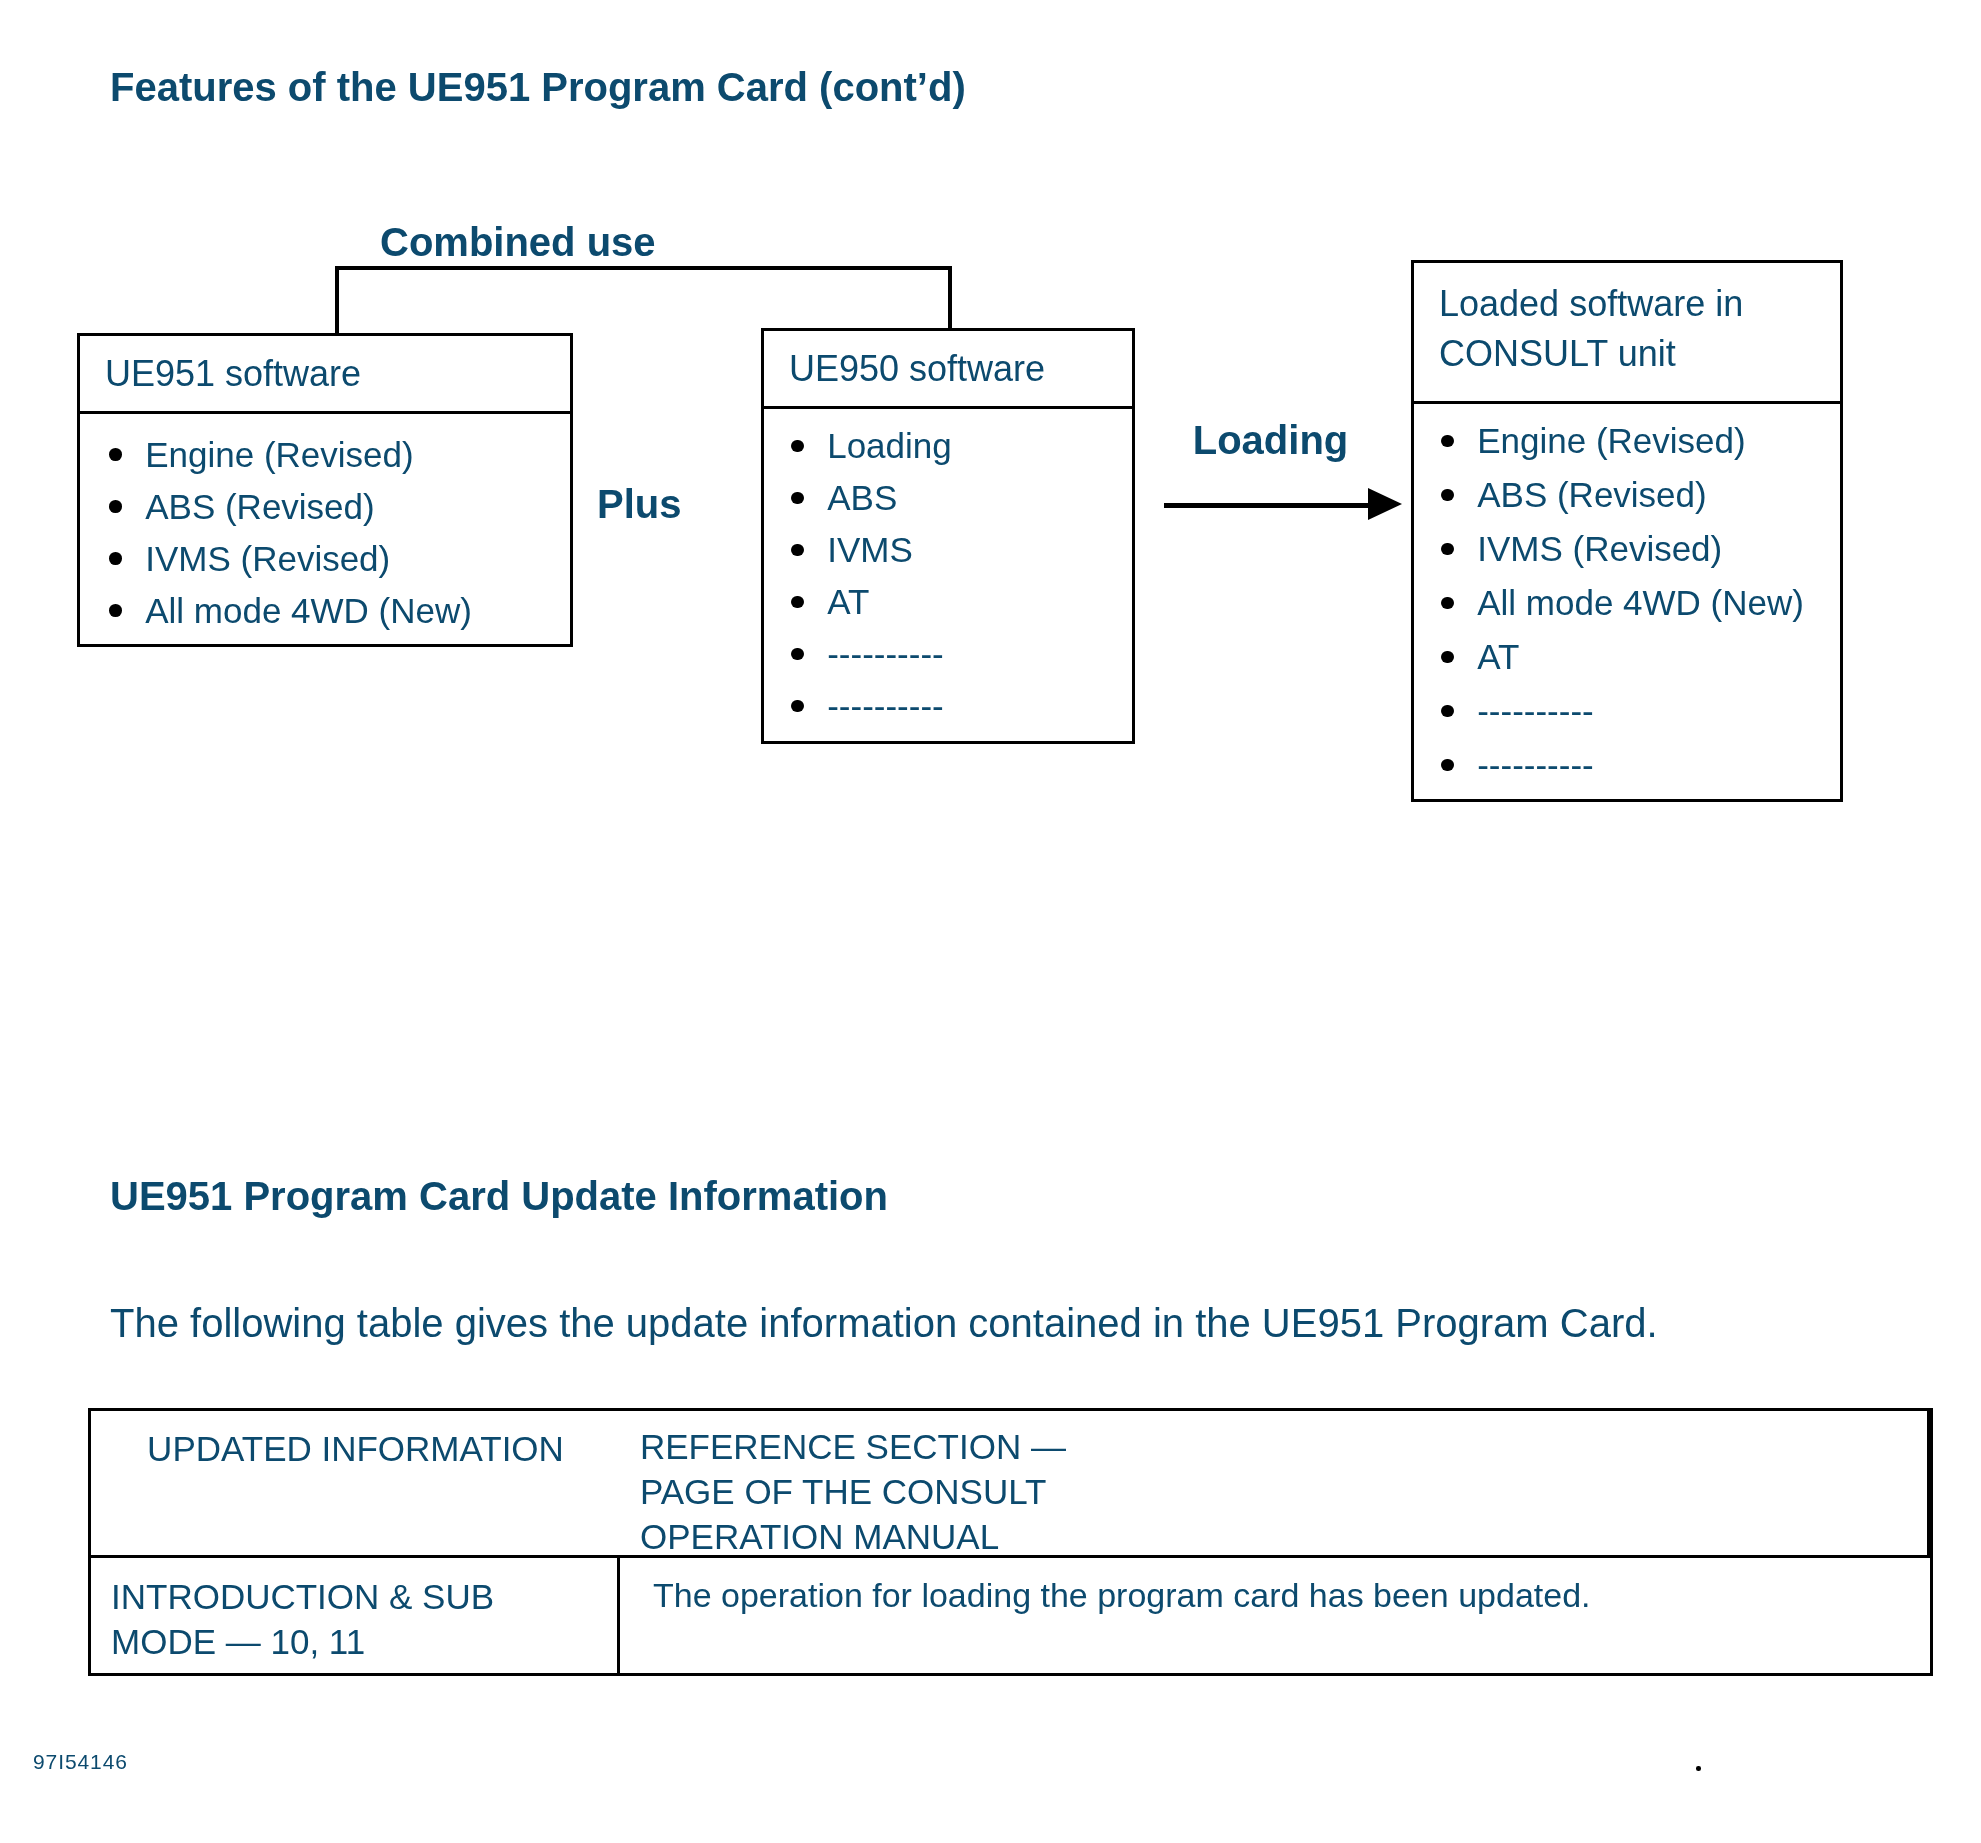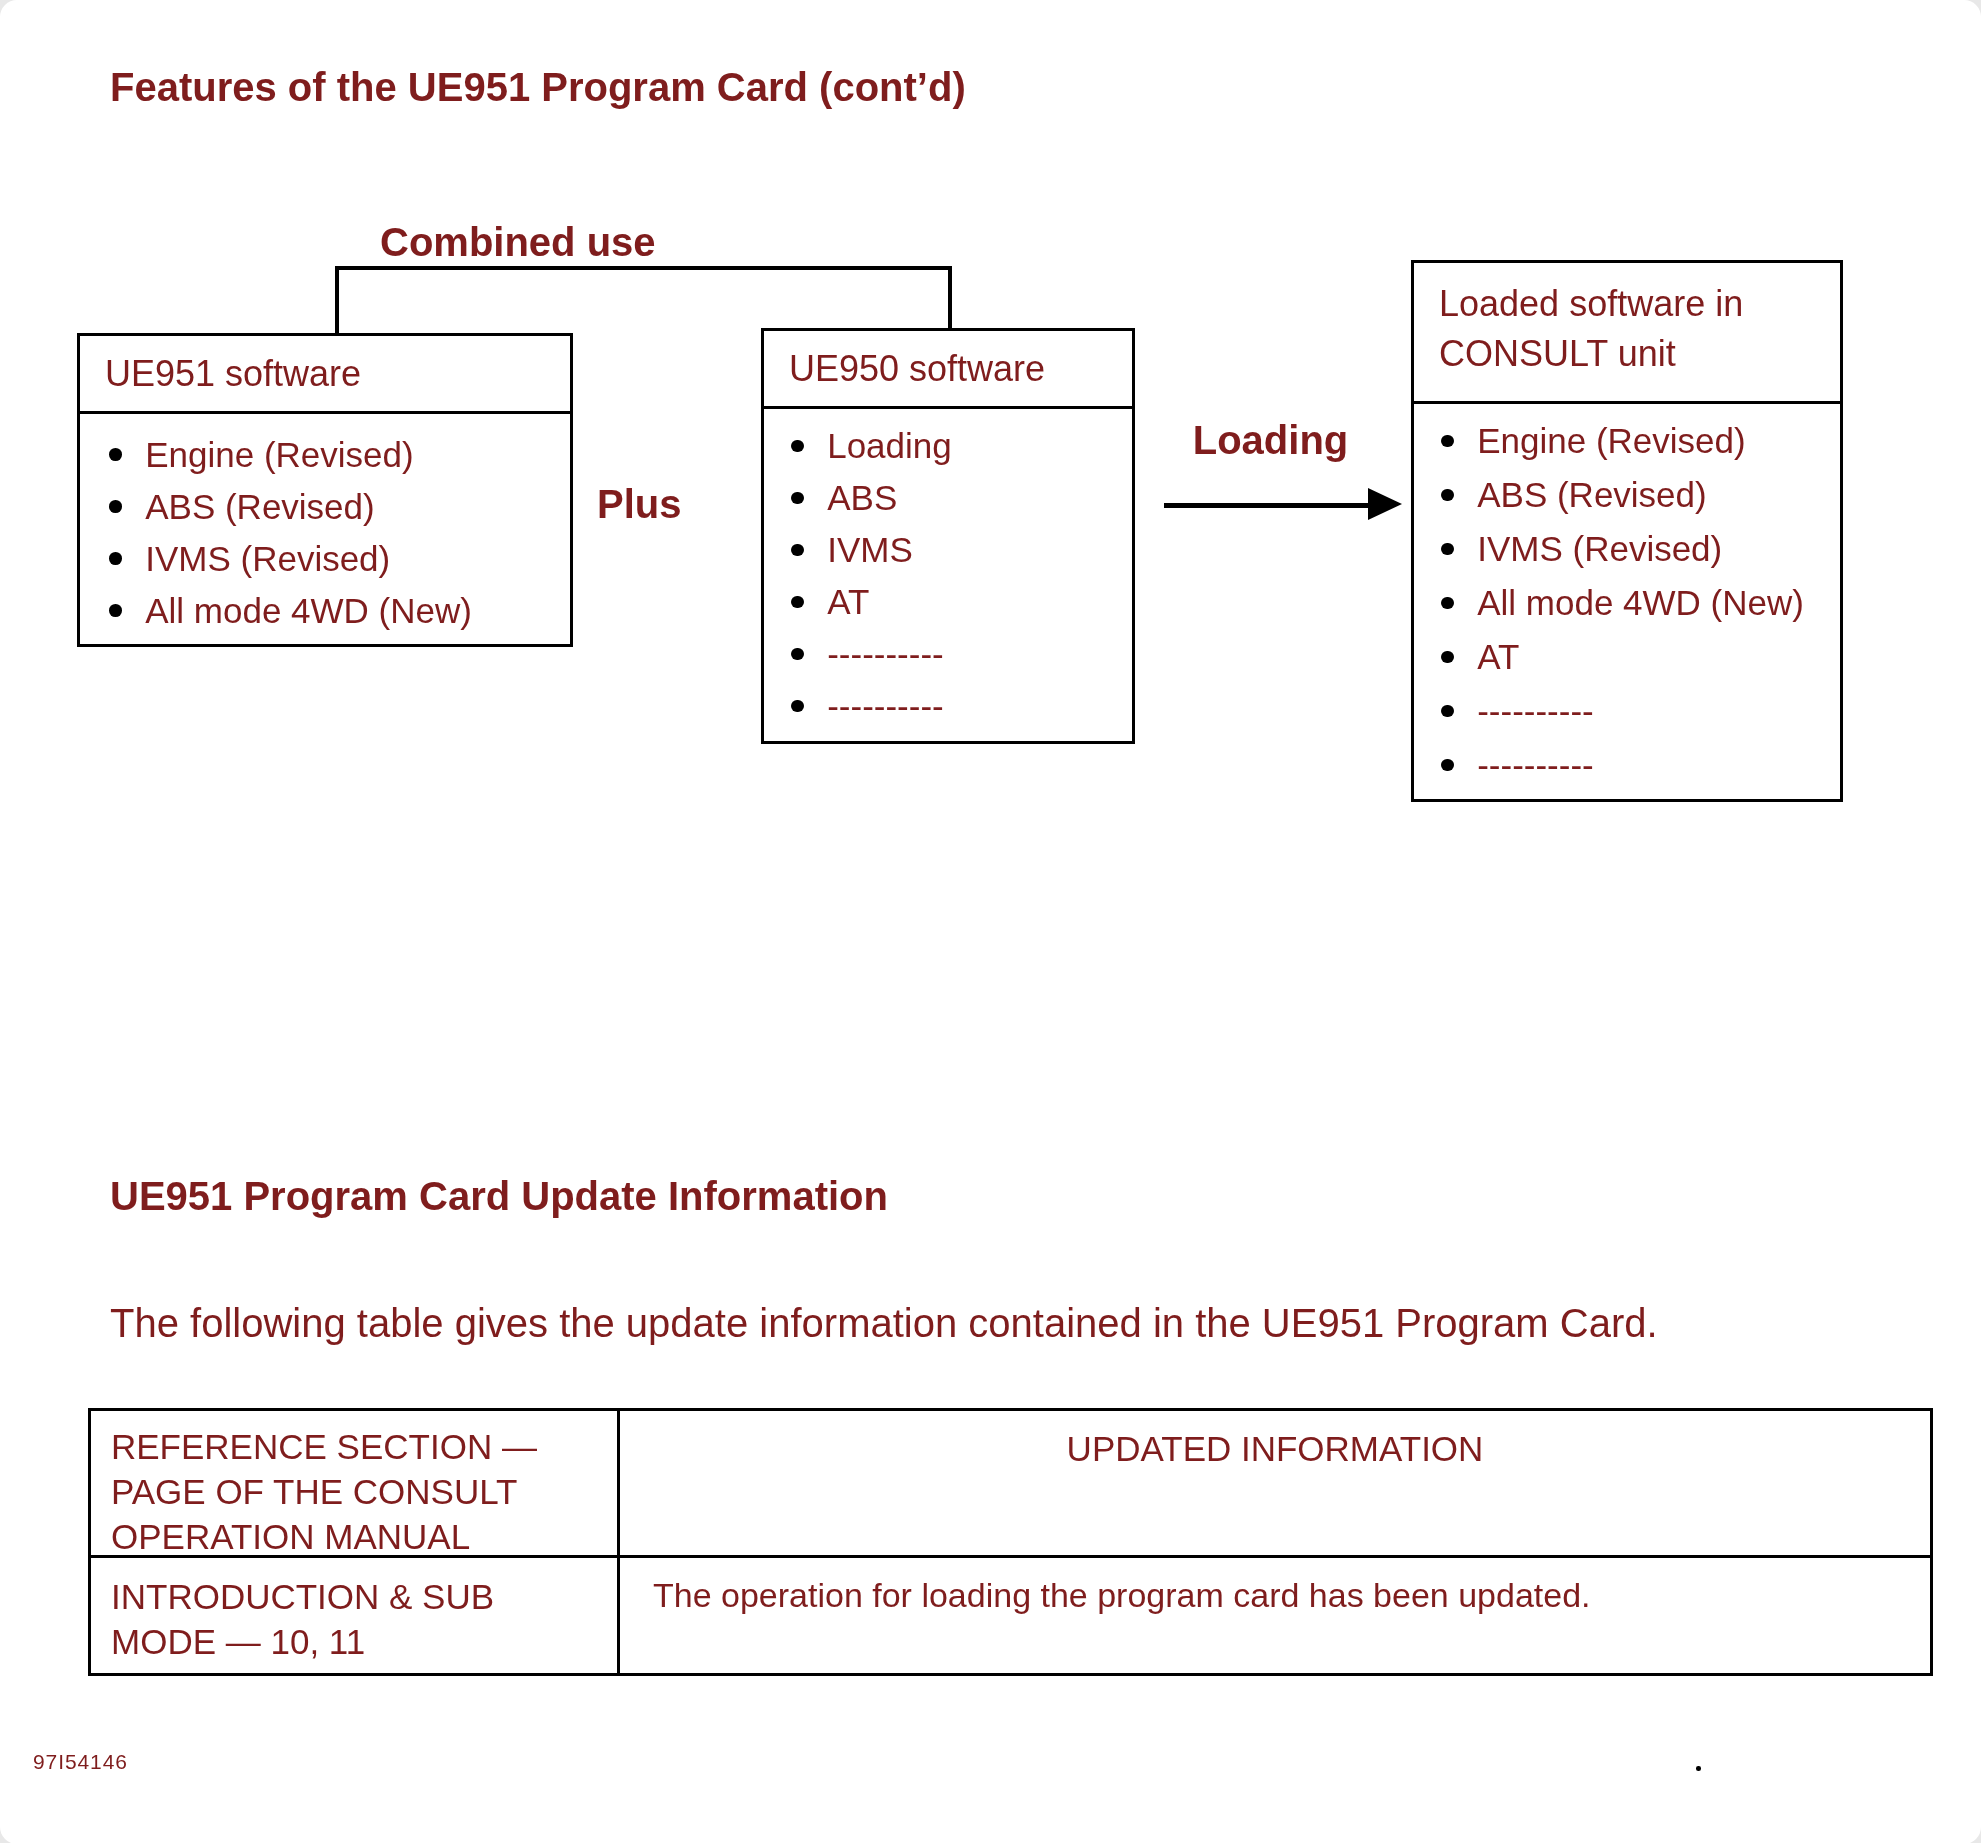--- a/index.html
+++ b/index.html
@@ -1,23 +1,22 @@
 <!DOCTYPE html>
 <html style="font-size:14.5px"><head>
 <meta charset="utf-8">
 <style>
   html,body{margin:0;padding:0;background:#e8e8e8;}
   .page{
     position:relative;
     width:1981px;height:1844px;
     background:#ffffff;
     font-family:"Liberation Sans","DejaVu Sans",sans-serif;
-    color:#7f1d1d;
+    color:#0c4a6e;
     overflow:hidden;
-    border-radius:17px;
   }
   .abs{position:absolute;}
 
   
   .doc-title{left:110px;top:65px;font-size:40px;font-weight:bold;white-space:nowrap;}
   .section-heading{left:110px;top:1174px;font-size:40px;font-weight:bold;white-space:nowrap;}
   .intro-text{left:110px;top:1301px;font-size:40px;white-space:nowrap;}
   .artifact-code{left:33px;top:1750px;font-size:21px;letter-spacing:0.9px;}
   .speck{left:1696px;top:1766px;width:4.5px;height:4.5px;background:#000;border-radius:50%;}
 
@@ -170,24 +169,24 @@
           <span class="dot"></span>
           <span class="bullet-text">----------</span>
         </div>
       </div>
   </div>
 
   <div class="abs section-heading">UE951 Program Card Update Information</div>
   <div class="abs intro-text">The following table gives the update information contained in the UE951 Program Card.</div>
 
   <div class="abs update-table">
+    <div class="cell row-div cell-upd-header">UPDATED INFORMATION</div>
     <div class="cell col-div row-div cell-ref-header">REFERENCE SECTION —
 PAGE OF THE CONSULT
 OPERATION MANUAL</div>
-    <div class="cell row-div cell-upd-header">UPDATED INFORMATION</div>
     <div class="cell col-div cell-ref-body">INTRODUCTION &amp; SUB
 MODE — 10, 11</div>
     <div class="cell cell-upd-body">The operation for loading the program card has been updated.</div>
   </div>
 
   <div class="abs artifact-code">97I54146</div>
   <div class="abs speck"></div>
 
 </div>
 

